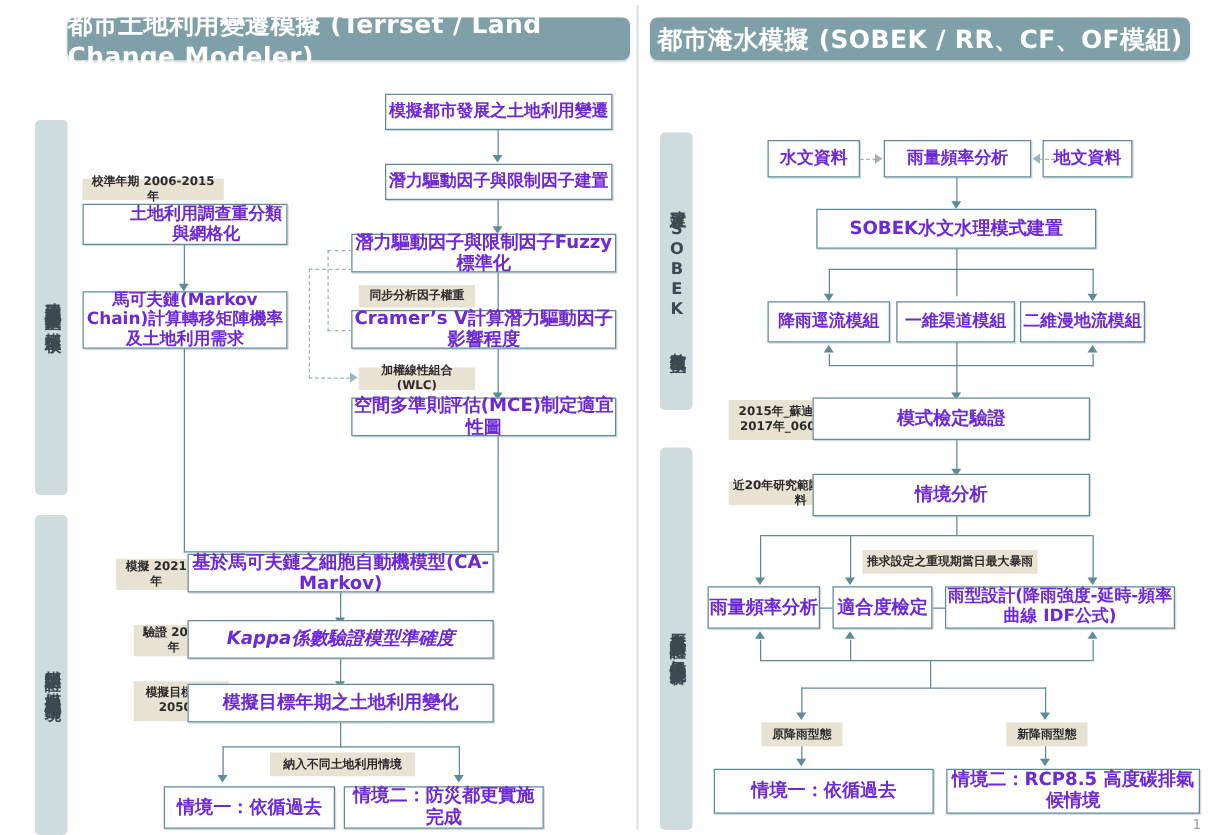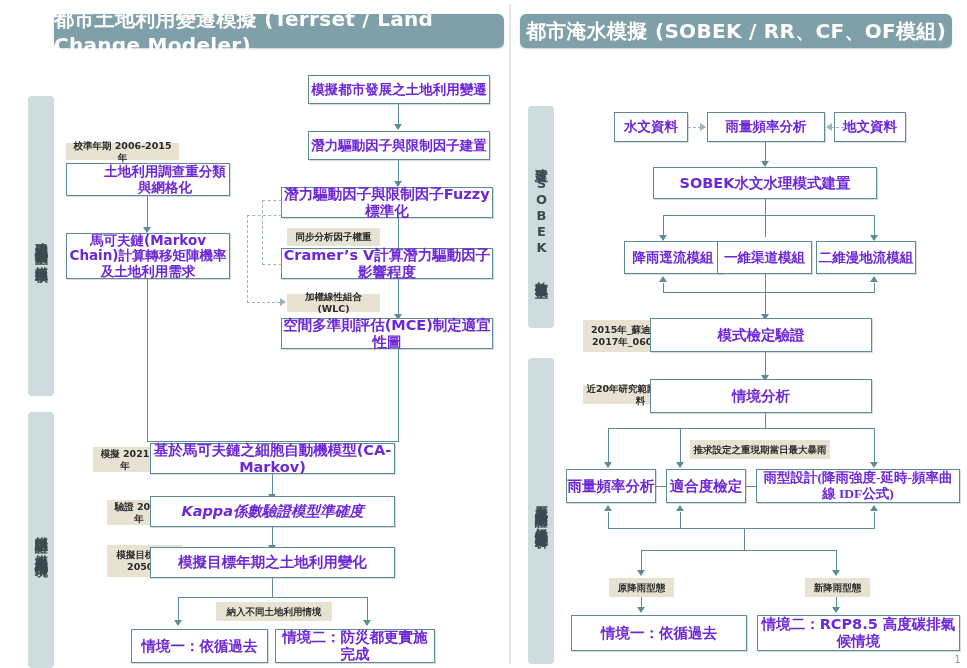--- a/index.html
+++ b/index.html
@@ -173,21 +173,21 @@
   <div class="box lg" style="left:653px;top:167px;width:224px;height:32px;">SOBEK水文水理模式建置</div>
 
   <div class="ln v" style="left:765px;top:199px;height:17px;"></div>
   <div class="ln h" style="left:663px;top:215px;width:212px;"></div>
   <div class="ln v" style="left:663px;top:215px;height:22px;"></div>
   <div class="ln v" style="left:765px;top:215px;height:22px;"></div>
   <div class="ln v" style="left:874px;top:215px;height:22px;"></div>
   <div class="arw down" style="left:659px;top:235px;"></div>
   <div class="arw down" style="left:870px;top:235px;"></div>
 
-  <div class="box md" style="left:614px;top:241px;width:98px;height:33px;margin-left:10px;">降雨逕流模組</div>
+  <div class="box md" style="left:614px;top:241px;width:98px;height:33px;">降雨逕流模組</div>
   <div class="box md" style="left:717px;top:241px;width:95px;height:33px;">一維渠道模組</div>
   <div class="box md" style="left:816px;top:241px;width:100px;height:33px;">二維漫地流模組</div>
 
   <div class="ln h" style="left:663px;top:292px;width:212px;"></div>
   <div class="ln v" style="left:663px;top:283px;height:10px;"></div>
   <div class="ln v" style="left:874px;top:283px;height:10px;"></div>
   <div class="arw up" style="left:659px;top:276px;"></div>
   <div class="arw up" style="left:870px;top:276px;"></div>
   <div class="ln v" style="left:765px;top:274px;height:42px;"></div>
   <div class="arw down" style="left:761px;top:314px;"></div>
@@ -210,21 +210,21 @@
   <div class="ln v" style="left:680px;top:428px;height:37px;"></div>
   <div class="ln v" style="left:874px;top:428px;height:37px;"></div>
   <div class="arw down" style="left:604px;top:462px;"></div>
   <div class="arw down" style="left:676px;top:462px;"></div>
   <div class="arw down" style="left:870px;top:462px;"></div>
 
   <div class="tag" style="left:690px;top:440px;width:140px;height:19px;">推求設定之重現期當日最大暴雨</div>
 
   <div class="box lg" style="left:566px;top:469px;width:90px;height:34px;">雨量頻率分析</div>
   <div class="box lg" style="left:666px;top:469px;width:80px;height:34px;">適合度檢定</div>
-  <div class="box md" style="left:756px;top:469px;width:204px;height:34px;font-family:Liberation Serif, serif;">雨型設計(降雨強度-延時-頻率曲線 IDF公式)</div>
+  <div class="box md" style="left:756px;top:469px;width:184px;height:34px;">雨型設計(降雨強度-延時-頻率曲線 IDF公式)</div>
 
   <div class="ln h" style="left:656px;top:486px;width:10px;"></div>
   <div class="ln h" style="left:746px;top:486px;width:10px;"></div>
 
   <div class="ln h" style="left:608px;top:528px;width:266px;"></div>
   <div class="ln v" style="left:608px;top:512px;height:17px;"></div>
   <div class="ln v" style="left:680px;top:512px;height:17px;"></div>
   <div class="ln v" style="left:874px;top:512px;height:17px;"></div>
   <div class="arw up" style="left:604px;top:505px;"></div>
   <div class="arw up" style="left:676px;top:505px;"></div>

